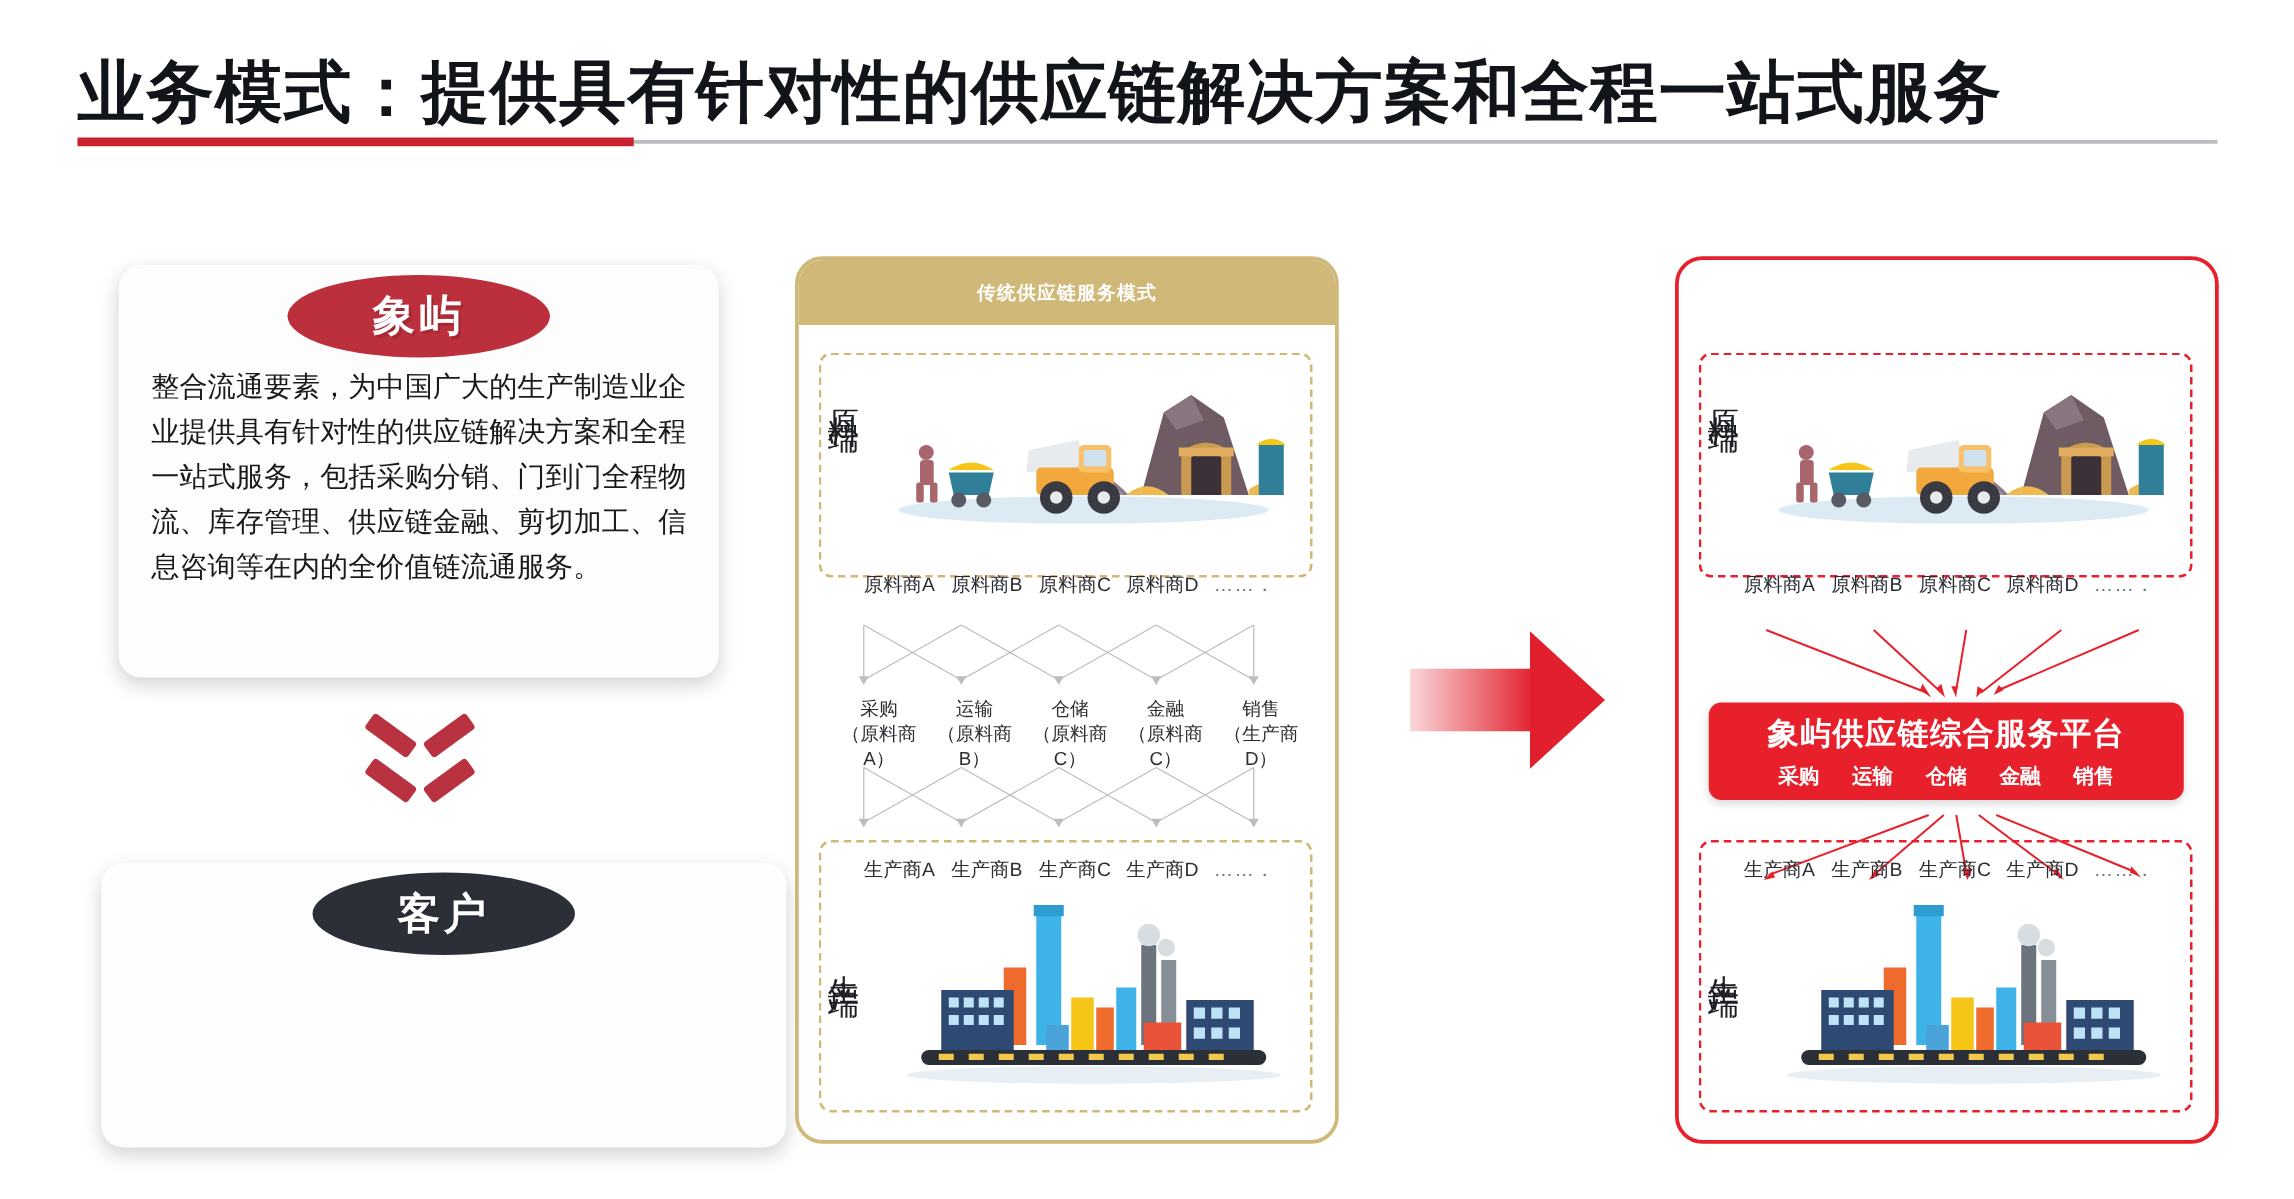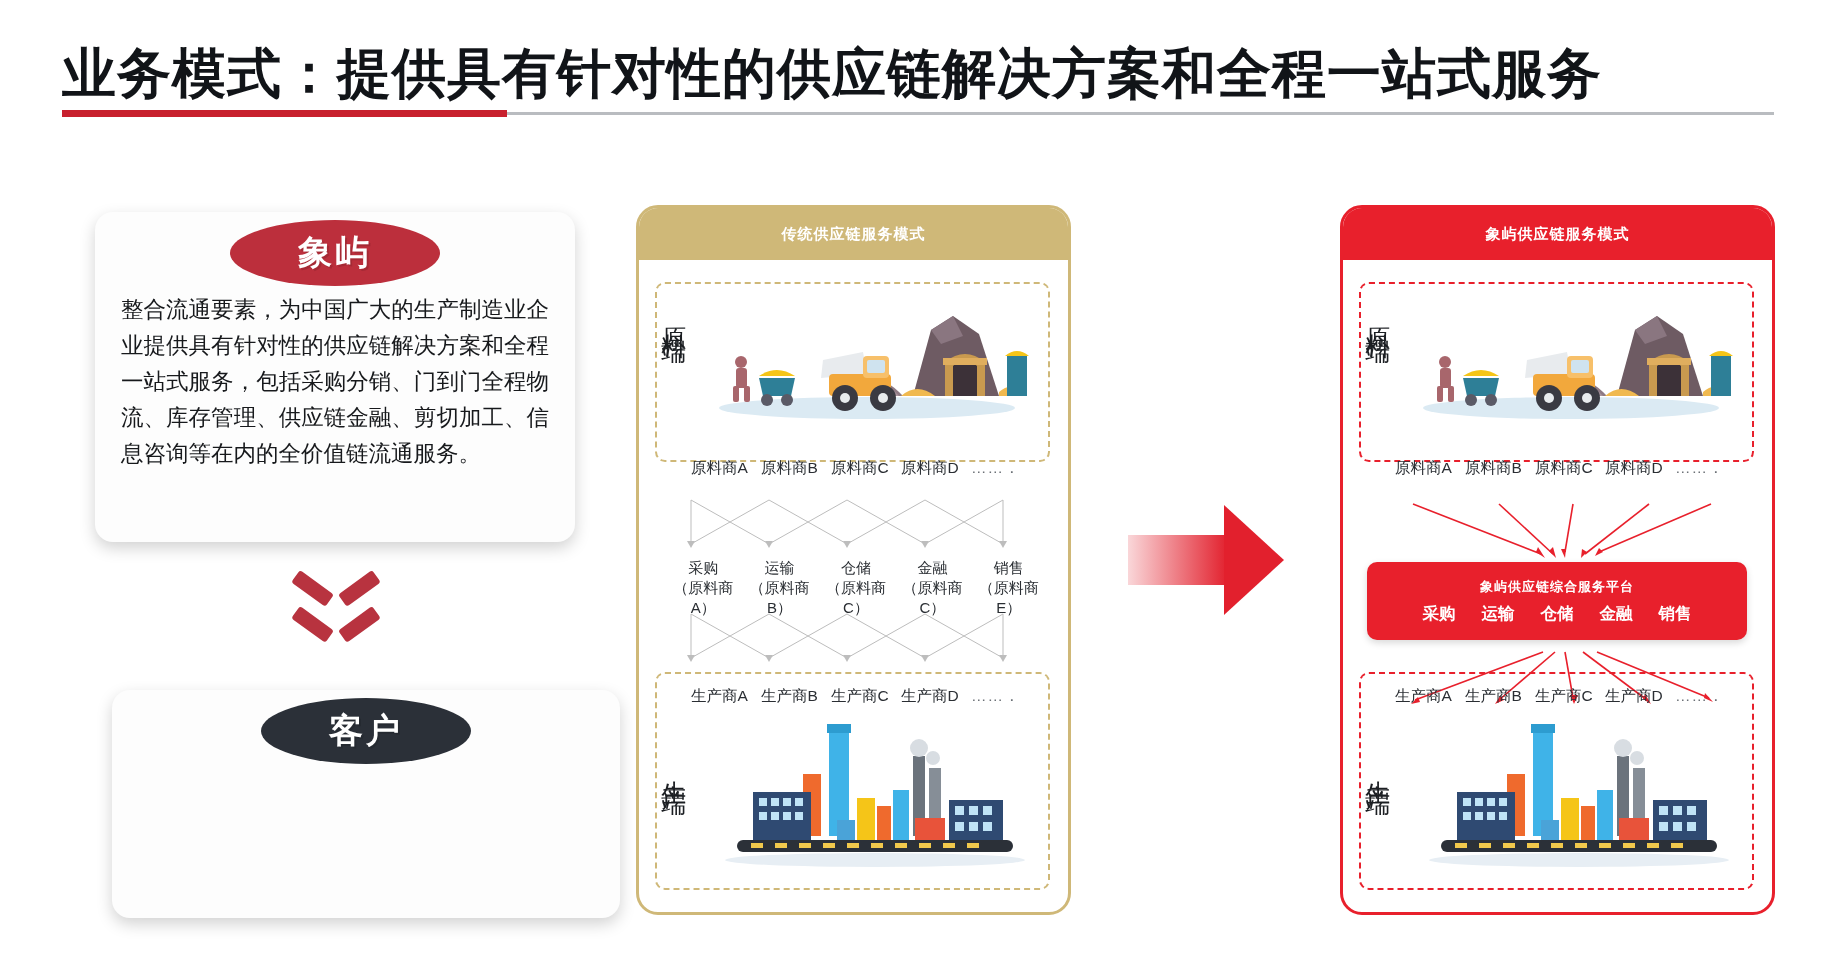--- a/index.html
+++ b/index.html
@@ -22,21 +22,21 @@
   .rule-red  { position: absolute; left: 0; top: 0px; width: 445px; height: 7px; background: #c8202e; }
 
   
   .card {
     position: absolute;
     background: #fdfdfd;
     border-radius: 18px;
     box-shadow: 0 6px 16px rgba(0,0,0,0.18);
   }
   #card-xiangyu { left: 95px; top: 212px; width: 480px; height: 330px; }
-  #card-customer { left: 112px; top: 690px; width: 508px; height: 228px; }
+  #card-customer { left: 81px; top: 690px; width: 548px; height: 228px; }
 
   .pill {
     position: absolute; left: 50%; transform: translateX(-50%);
     top: 8px;
     width: 210px; height: 66px;
     border-radius: 50%/50%;
     display: flex; align-items: center; justify-content: center;
     color: #ffffff; font-size: 34px; font-weight: bold; letter-spacing: 3px;
     text-shadow: 2px 2px 0 rgba(0,0,0,0.12);
   }
@@ -119,21 +119,21 @@
     position: absolute; display: flex; justify-content: space-between;
     font-size: 15px; color: #2a2e33; text-align: center; line-height: 20px;
   }
   .svc-row > div { flex: 1; }
 
   .platform {
     position: absolute; background: #e8202c; border-radius: 10px;
     display: flex; flex-direction: column; align-items: center; justify-content: center;
     color: #fff; box-shadow: 0 3px 7px rgba(0,0,0,0.15);
   }
-  .platform .pt { font-size: 13px; font-weight: bold; letter-spacing: 1px; }
+  .platform .pt { font-size: 25px; font-weight: bold; letter-spacing: 1px; }
   .platform .ps { display: flex; gap: 26px; margin-top: 7px; font-size: 16.5px; font-weight: bold; }
 
   svg { display: block; }
   .illus { position: absolute; }
 </style>
 </head>
 <body>
 
 <div class="slide">
 
@@ -256,21 +256,21 @@
           <div>
             <div>仓储</div>
             <div>（原料商C）</div>
           </div>
           <div>
             <div>金融</div>
             <div>（原料商C）</div>
           </div>
           <div>
             <div>销售</div>
-            <div>（原料商E）</div>
+            <div>（生产商D）</div>
           </div>
         </div>
 
       <svg class="illus" style="left:40px; top:352px;" width="360" height="52">
         <g stroke="#bdbdbd" stroke-width="1" fill="none">
           <path d="M12 2 L90 46"></path>
             <path d="M90 2 L12 46"></path>
           <path d="M90 2 L168 46"></path>
             <path d="M168 2 L90 46"></path>
           <path d="M168 2 L246 46"></path>
@@ -360,21 +360,20 @@
 
     </div>
   </div>
 
   <div class="big-arrow">
     <div class="shaft"></div>
     <div class="head"></div>
   </div>
 
   <div class="panel" id="panel-xiangyu">
-    <div class="panel-head">象屿供应链服务模式</div>
     <div class="panel-inner">
 
       <div class="dash-box red-dash" style="left:16px; top:22px; width:395px; height:180px;"></div>
       <div class="side-label" style="left:22px; top:48px;">原料端</div>
 
       <div class="illus" style="left:78px; top:40px;">
         <svg width="316" height="120" viewBox="0 0 316 120">
           <ellipse cx="150" cy="108" rx="148" ry="11" fill="#dbeaf3"></ellipse>
           <path d="M196 96 L214 30 L236 16 L262 34 L282 96 Z" fill="#6e5b63"></path>
           <path d="M214 30 L236 16 L246 36 L224 44 Z" fill="#8a7680"></path>

